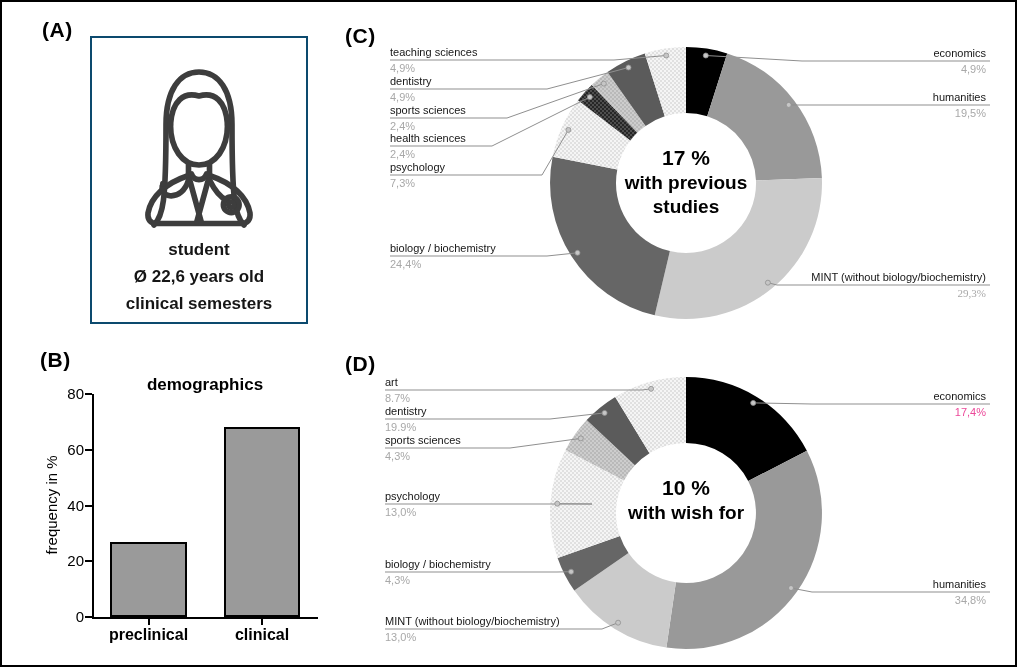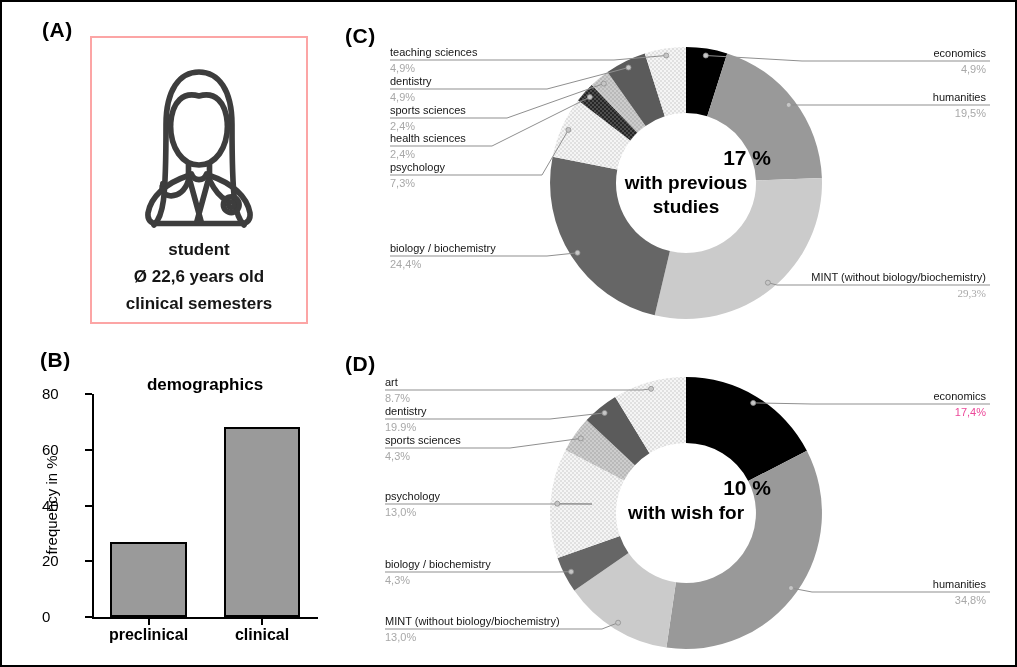--- a/index.html
+++ b/index.html
@@ -1,41 +1,41 @@
 <!DOCTYPE html>
 <html><head>
 <meta charset="utf-8">
 <style>
   html,body{margin:0;padding:0;background:#fff;}
   #figure{position:relative;width:1017px;height:667px;background:#fff;border:2px solid #000;
           box-sizing:border-box;overflow:hidden;font-family:"Liberation Sans",sans-serif;color:#000;}
   #chart-canvas{position:absolute;left:0;top:0;}
   .panel-tag{position:absolute;font-size:21px;font-weight:bold;letter-spacing:0.5px;}
   
-  #student-box{position:absolute;left:88px;top:34px;width:218px;height:288px;border:2px solid #fca5a5;box-sizing:border-box;}
+  #student-box{position:absolute;left:88px;top:34px;width:218px;height:288px;border:2px solid #0c4a6e;box-sizing:border-box;}
   #doctor-icon{position:absolute;left:32px;top:16px;}
   #student-text{position:absolute;left:0;top:198px;width:100%;text-align:center;font-weight:bold;font-size:17px;line-height:27px;color:#161616;}
   
   #bar-title{position:absolute;left:90px;top:373px;width:226px;text-align:center;font-size:17px;font-weight:bold;}
   #bar-ylabel{position:absolute;left:49px;top:503px;transform:translate(-50%,-50%) rotate(-90deg);font-size:15px;white-space:nowrap;}
   #y-axis{position:absolute;left:90px;top:392px;width:2px;height:225px;background:#000;}
   #x-axis{position:absolute;left:90px;top:615px;width:226px;height:2px;background:#000;}
   #bar-layer{position:absolute;left:0;top:0;width:100%;height:100%;}
   .bar{position:absolute;border:2px solid #000;box-sizing:border-box;}
   .bar-ytick,.bar-xtick{position:absolute;background:#000;}
-  .bar-yticklabel{position:absolute;font-size:15px;text-align:left;}
+  .bar-yticklabel{position:absolute;font-size:15px;text-align:right;}
   .bar-xlabel{position:absolute;font-size:16px;font-weight:bold;text-align:center;}
   
   #labels-layer{position:absolute;left:0;top:0;width:100%;height:100%;}
   .dlabel{position:absolute;white-space:nowrap;font-size:11px;}
   .dlabel .nm{line-height:15px;color:#161616;}
   .dlabel .pc{line-height:15px;padding-top:1px;}
   .dlabel.right{text-align:right;}
   .dcenter{position:absolute;width:170px;text-align:center;font-weight:bold;}
-  .dcenter .l1{font-size:21px;line-height:26px;text-align:right;}
+  .dcenter .l1{font-size:21px;line-height:26px;}
   .dcenter .l2{font-size:19px;line-height:24px;}
 </style>
 </head>
 <body>
 
 <div id="figure">
 
   <svg id="chart-canvas" width="1017" height="667" viewBox="0 0 1017 667">
     <defs>
       <pattern id="pat-dots-light" width="4" height="4" patternUnits="userSpaceOnUse">

